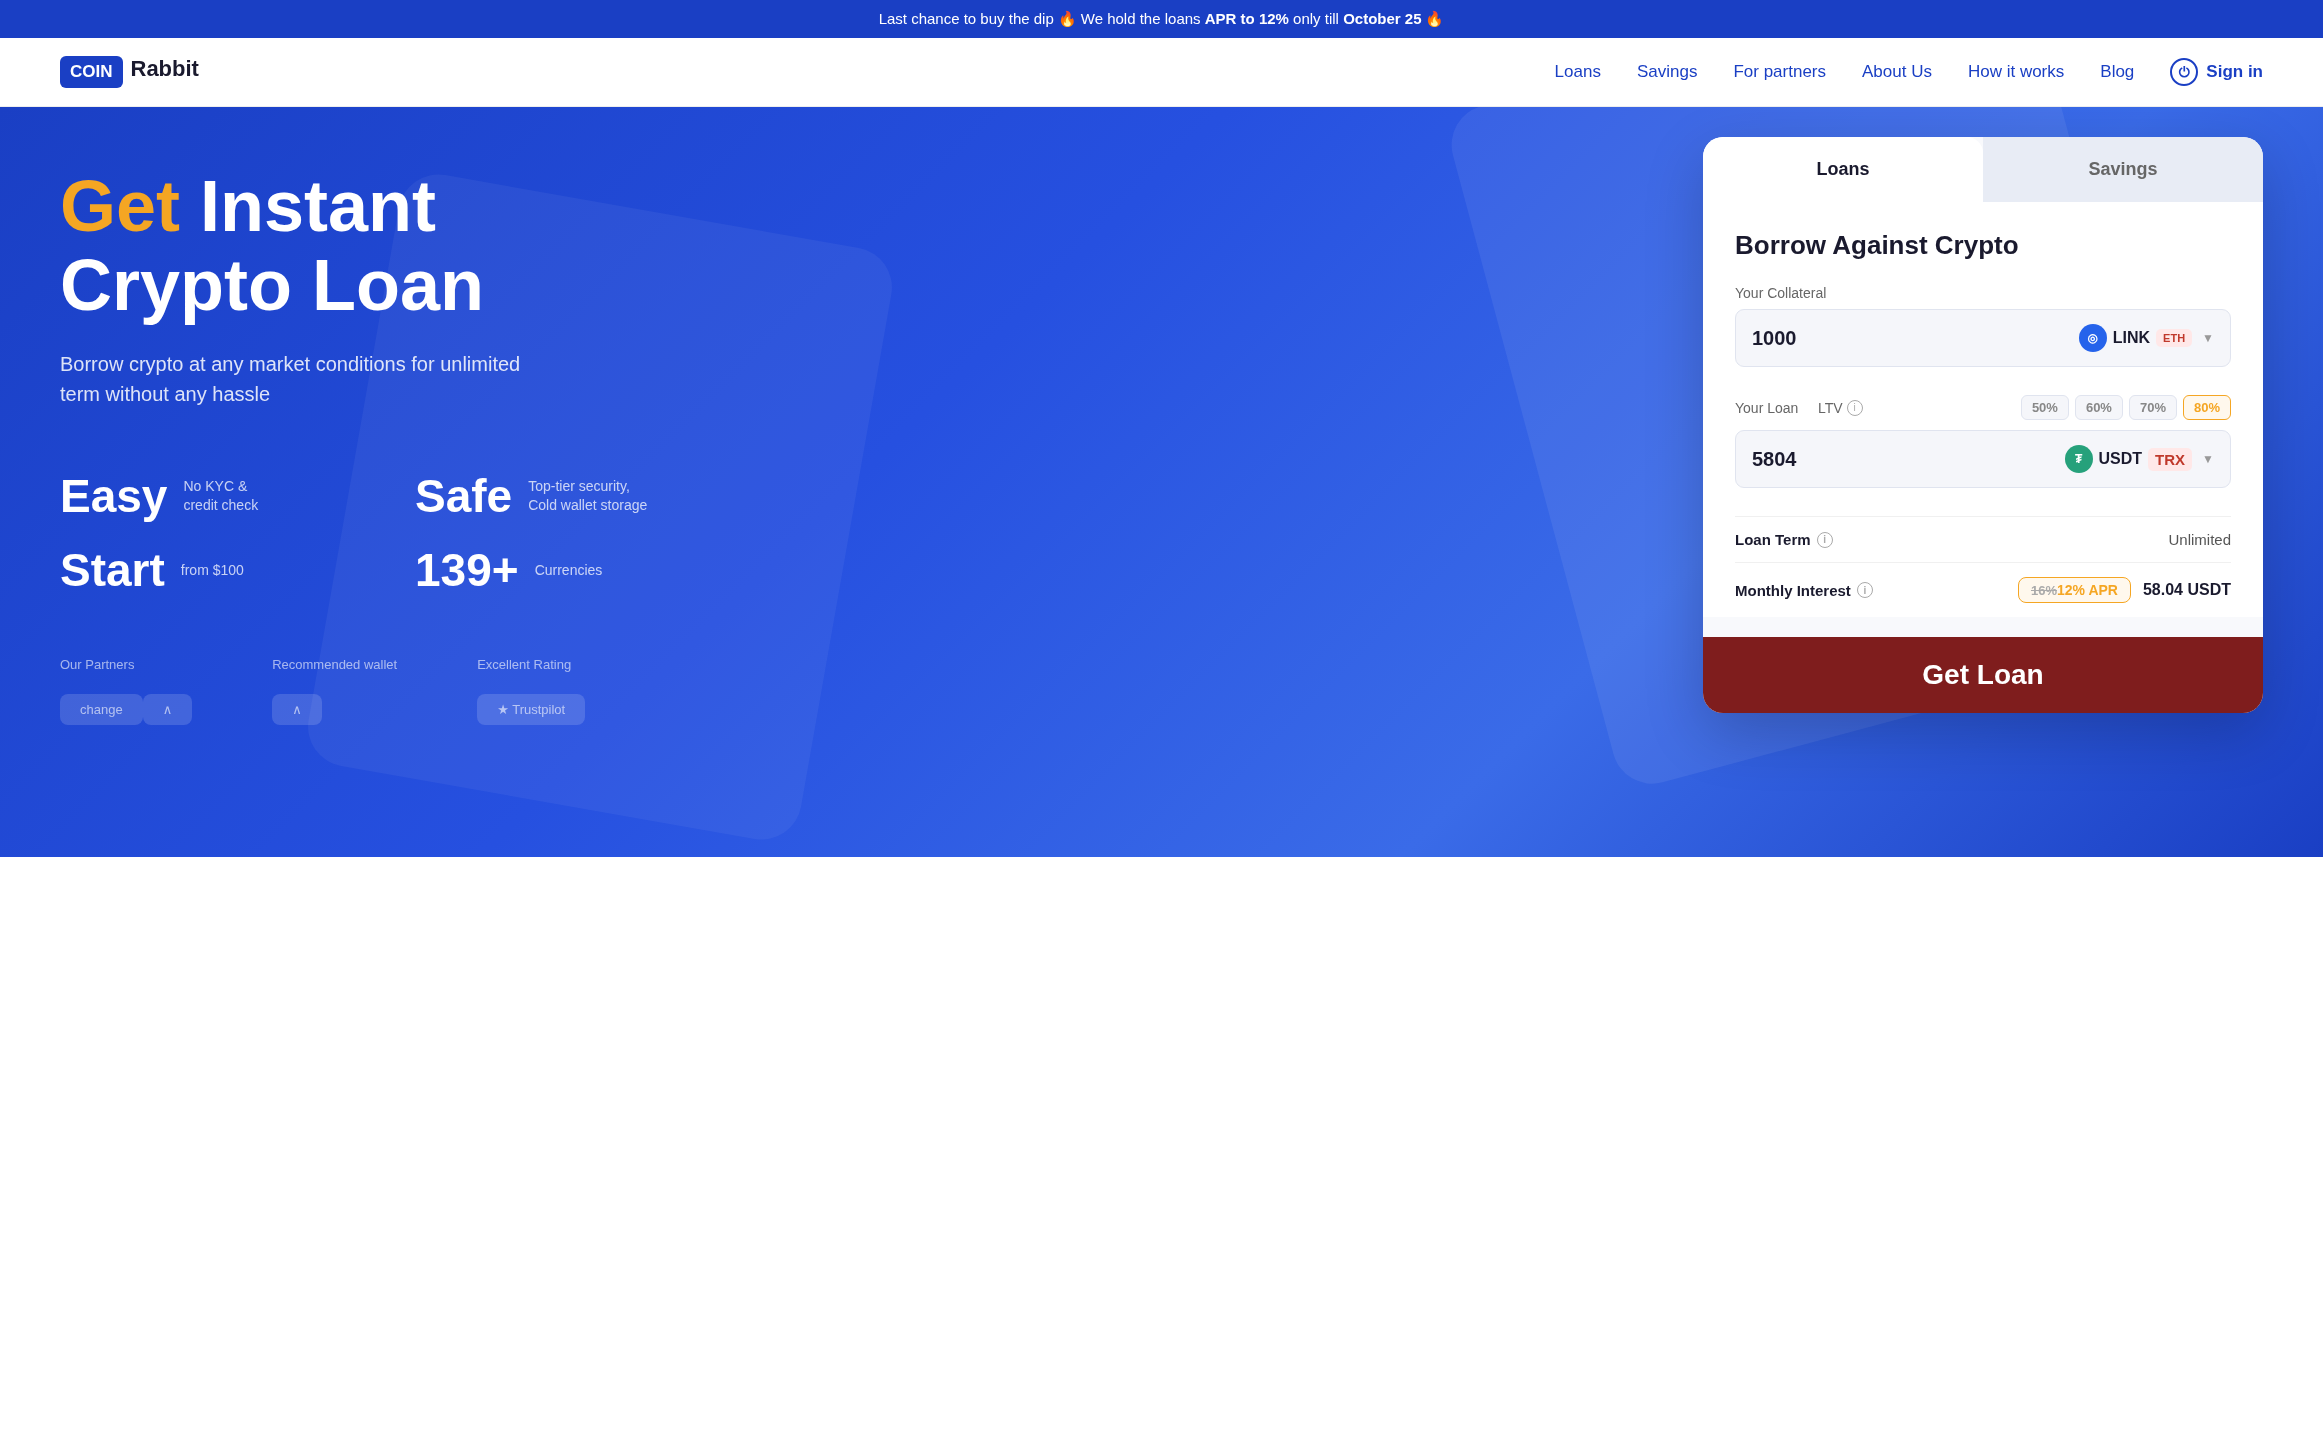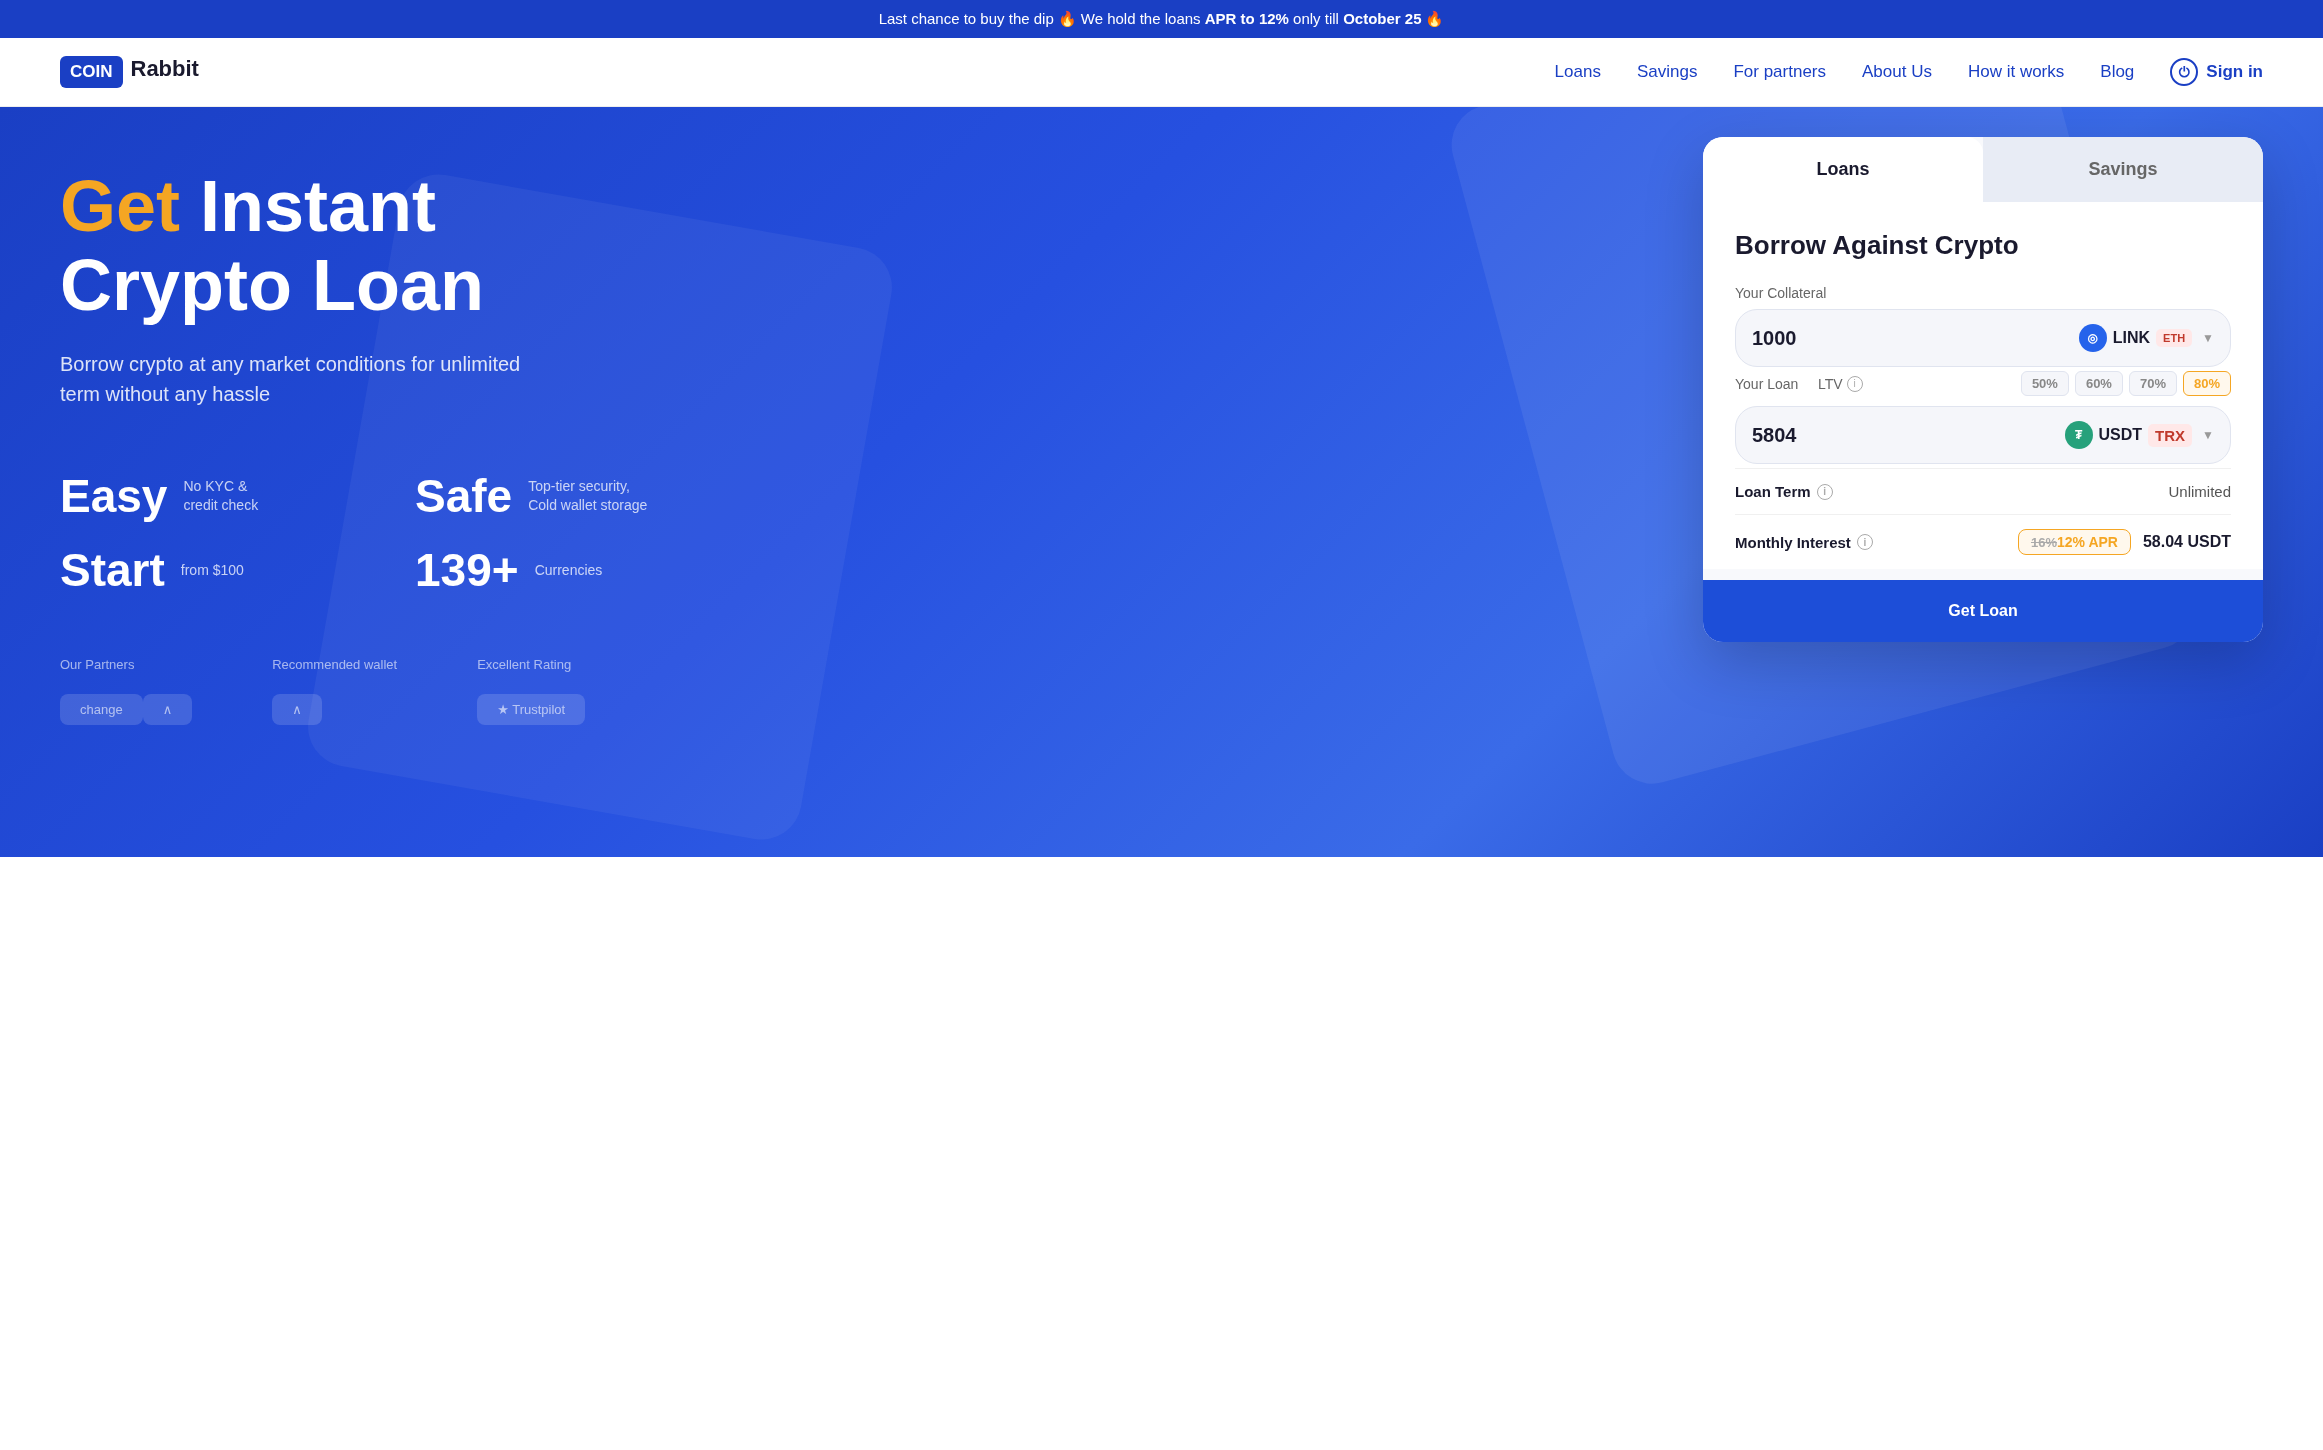--- a/index.html
+++ b/index.html
@@ -219,23 +219,23 @@
     .field-label {
       font-size: 14px;
       color: #666;
       margin-bottom: 8px;
     }
     .input-row {
       display: flex;
       align-items: center;
       background: #f5f6fa;
       border: 1.5px solid #e0e4ef;
-      border-radius: 22px;
+      border-radius: 9px;
       padding: 14px 16px;
-      margin-bottom: 4px;
+      margin-bottom: 28px;
     }
     .input-row input {
       flex: 1;
       border: none;
       background: transparent;
       font-size: 20px;
       font-weight: 600;
       color: #1a1a2e;
       outline: none;
     }
@@ -378,28 +378,28 @@
     .apr-new {
       color: #f5a623;
     }
     .monthly-value {
       font-size: 16px;
       font-weight: 600;
       color: #1a1a2e;
     }
     .get-loan-btn {
       width: 100%;
-      background: #1d4ed8;
-      color: #fff;
-      font-size: 16px;
+      background: #7f1d1d;
+      color: #fff;
+      font-size: 28px;
       font-weight: 700;
       border: none;
       padding: 22px;
       cursor: pointer;
-      margin-top: 11px;
+      margin-top: 20px;
     }
   </style>
 </head>
 <body>
 
 <div class="top-banner">
   <span>Last chance to buy the dip 🔥 We hold the loans <strong>APR to 12%</strong> only till <strong>October 25</strong> 🔥</span>
 </div>
 
 <header class="header">

